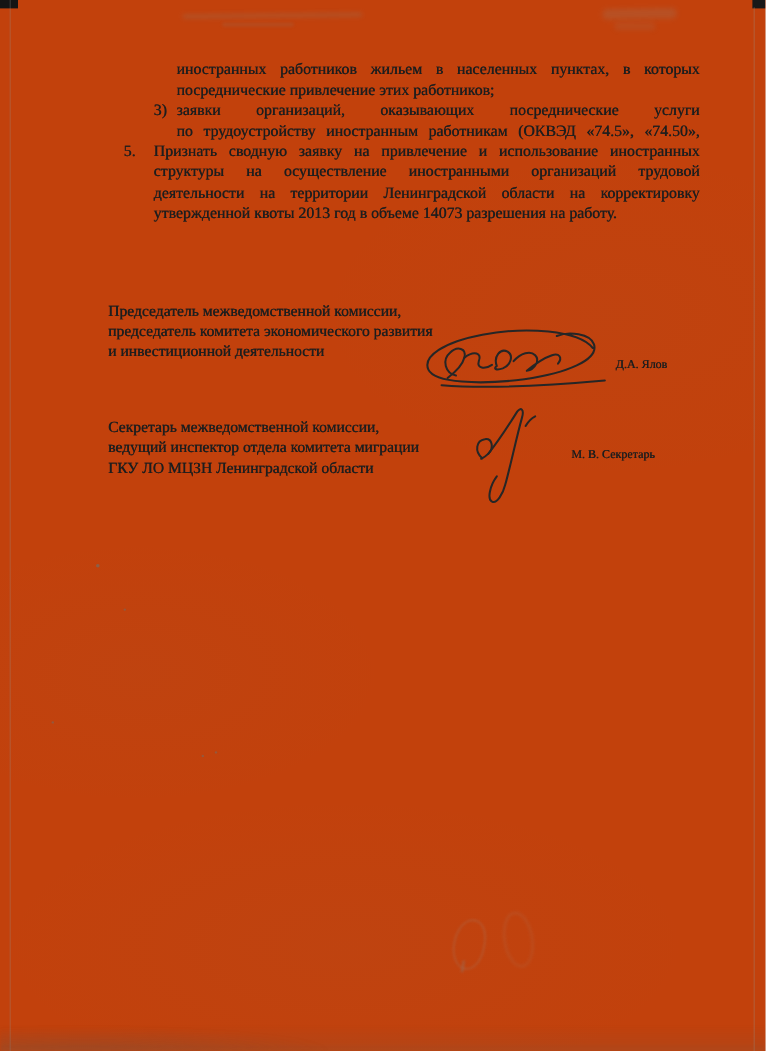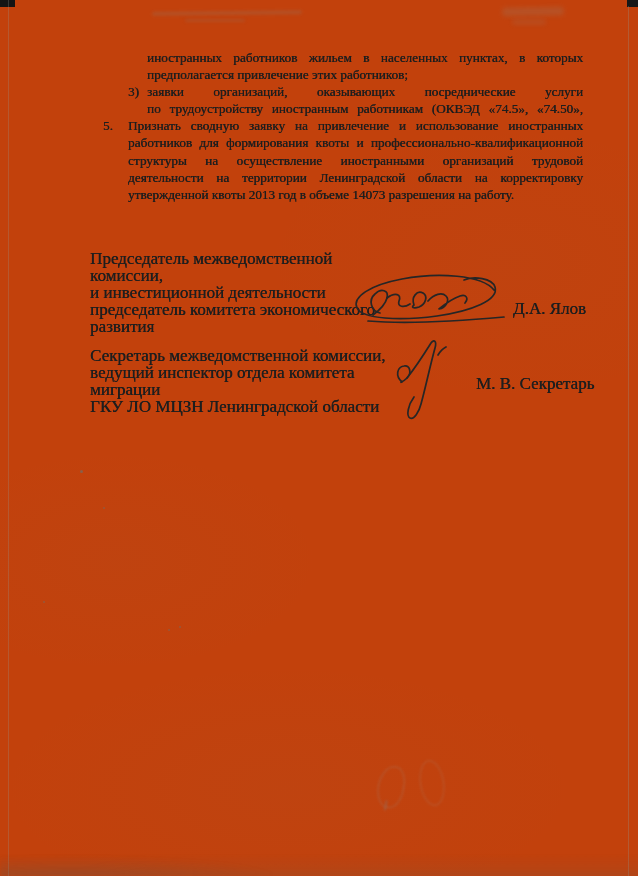--- a/index.html
+++ b/index.html
@@ -29,27 +29,27 @@
   .ll{text-align:left;text-align-last:left;}
   .para{position:relative;}
   .para.indent1{padding-left:44px;}
   .para.indent0{padding-left:25px;}
   .marker{position:absolute;top:0;}
   .marker.m3{left:25px;}
   .marker.m5{left:0;}
   
   .sigblock{
     position:absolute;left:90px;width:310px;
-    font-size:17px;line-height:17px;
+    font-size:13px;line-height:17px;
     text-shadow:0.35px 0 0 currentColor;
   }
   .sig1{top:250px;}
   .sig2{top:347px;}
   .signame{
-    position:absolute;font-size:17px;white-space:nowrap;
+    position:absolute;font-size:10px;white-space:nowrap;
     text-shadow:0.35px 0 0 currentColor;
   }
   .name1{left:513px;top:299px;}
   .name2{left:476px;top:374px;}
   .sigsvg{position:absolute;}
   .sigsvg path{fill:none;stroke:#262626;stroke-width:1.7;stroke-linecap:round;stroke-linejoin:round;}
   .svg1{left:350px;top:270px;}
   .svg2{left:390px;top:338px;}
   
   .art{position:absolute;pointer-events:none;}
@@ -93,44 +93,43 @@
   <div class="art speck sp1"></div>
   <div class="art speck sp2"></div>
   <div class="art speck sp3"></div>
   <div class="art speck sp4"></div>
   <div class="art speck sp5"></div>
 
   <div class="textcol">
 
     <div class="para indent1">
       <div class="jl">иностранных работников жильем в населенных пунктах, в которых</div>
-      <div class="ll">предполагается привлечение этих работников;</div>
+      <div class="ll">посреднические привлечение этих работников;</div>
     </div>
 
     <div class="para indent1">
       <span class="marker m3">3)</span>
       <div class="jl">заявки организаций, оказывающих посреднические услуги</div>
       <div class="jl">по трудоустройству иностранным работникам (ОКВЭД «74.5», «74.50»,</div>
     </div>
 
     <div class="para indent0">
       <span class="marker m5">5.</span>
       <div class="jl">Признать сводную заявку на привлечение и использование иностранных</div>
-      <div class="jl">работников для формирования квоты и профессионально-квалификационной</div>
       <div class="jl">структуры на осуществление иностранными организаций трудовой</div>
       <div class="jl">деятельности на территории Ленинградской области на корректировку</div>
       <div class="ll">утвержденной квоты 2013 год в объеме 14073 разрешения на работу.</div>
     </div>
 
   </div>
 
   <div class="sigblock sig1">
     <div>Председатель межведомственной комиссии,</div>
+    <div>председатель комитета экономического развития</div>
     <div>и инвестиционной деятельности</div>
-    <div>председатель комитета экономического развития</div>
   </div>
 
   <svg class="sigsvg svg1" width="160" height="56" viewBox="0 0 160 56">
     <path d="M144,20 C132,5 88,2 52,9 C20,15 2,27 7,38 C12,49 50,51 87,46 C122,41 149,30 145,17 C142,8 124,6 114,10"></path>
     <path d="M30,43 C21,41 18,30 25,24 C31,18 39,20 37,28 C35,36 27,42 23,45"></path>
     <path d="M37,28 C45,22 52,24 49,31 C47,37 54,38 60,34"></path>
     <path d="M64,35 C61,27 67,20 73,23 C78,26 76,34 69,37 C63,39 61,37 64,35"></path>
     <path d="M78,31 C84,24 92,22 96,26 C100,30 96,38 89,39 C95,34 104,28 110,26 C116,24 119,28 115,33"></path>
     <path d="M18,51 C55,54 110,51 154,47"></path>
   </svg>

